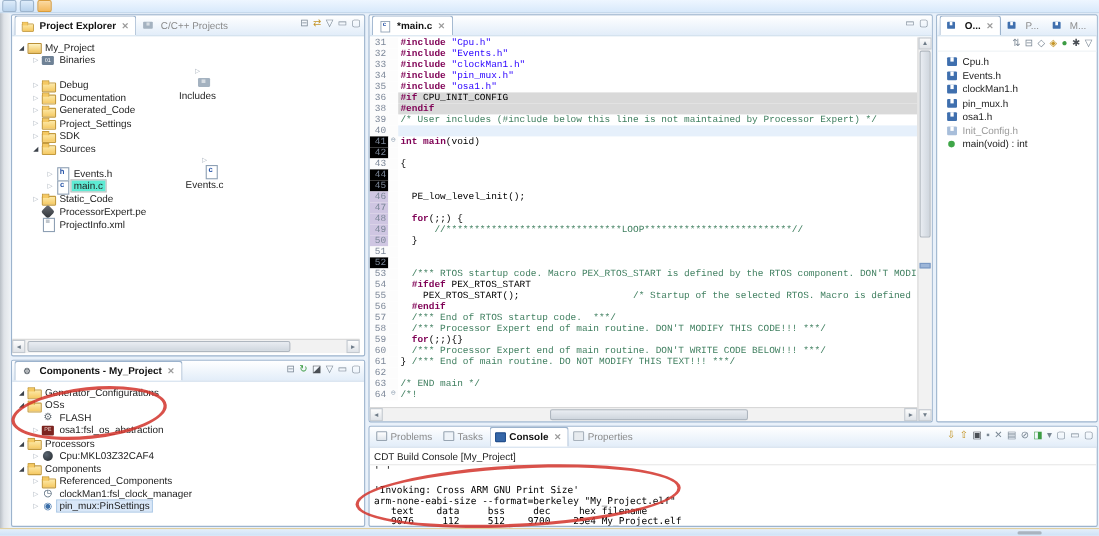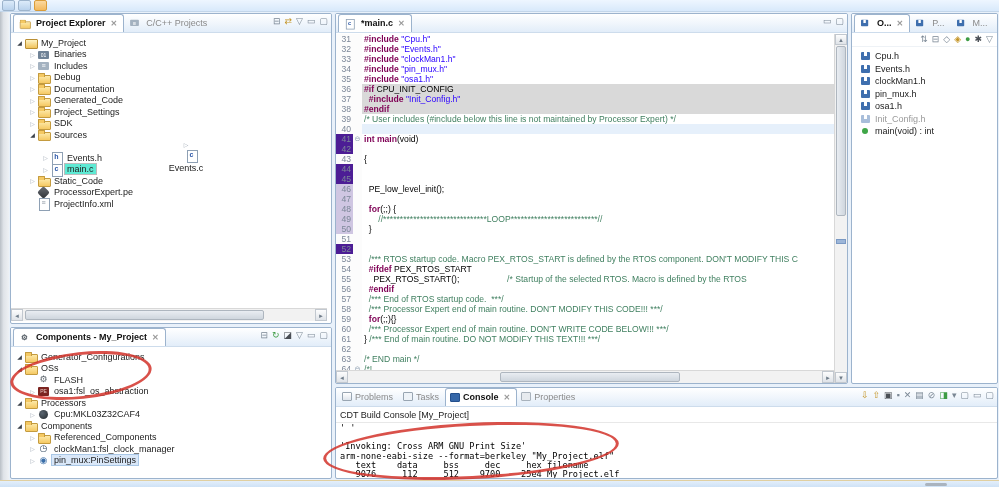--- a/index.html
+++ b/index.html
@@ -70,23 +70,23 @@
   .ti-osa::before { content:"PE"; position:absolute; left:1px; top:1px; width:11px; height:9px;
     background:#7c2420; color:#e9c9c4; font-size:5px; line-height:9px; border-radius:1px; }
   .ti-cpu::before { content:""; position:absolute; left:2px; top:1px; width:9px; height:9px;
     background:radial-gradient(circle at 35% 35%, #5a6570, #23282d); border-radius:50%; }
   .ti-clock::before { content:"◷"; color:#3b5166; font-size:9px; }
   .ti-pin::before { content:"◉"; color:#3a6ea8; font-size:9px; }
 
   
   #editor-body { position:absolute; left:0; top:20px; right:0; bottom:0; display:flex; }
   #code-scroll { flex:1; position:relative; overflow:hidden; }
-  .code-line { display:flex; height:10px; font-family:Liberation Sans, sans-serif; font-size:8.6px; line-height:10px; white-space:pre; }
+  .code-line { display:flex; height:10px; font-family:Liberation Mono, monospace; font-size:8.6px; line-height:10px; white-space:pre; }
   .ln { flex:0 0 17px; text-align:right; padding-right:2px; color:#7c8798; background:#fcfcfc; }
-  .ln.chg-blue { background:#4c1d95; }
+  .ln.chg-blue { background:#000000; }
   .ln.chg-purple { background:#cfc6e2; }
   .fold { flex:0 0 9px; color:#8fa0b2; font-size:7px; line-height:9px; text-align:center; background:#fcfcfc; }
   .ct { flex:1; padding-left:2px; overflow:hidden; }
   .ct.hl-gray { background:#d9d9d9; }
   .ct.hl-blue { background:#e6f0fb; }
   .dir,.kw { color:#7f0055; font-weight:bold; }
   .str { color:#2a00ff; }
   .com { color:#3f7f5f; }
   .plain { color:#000; }
   
@@ -168,21 +168,21 @@
       <div class="tree-row" style="padding-left: 0px;">
         <span class="arr exp">◢</span>
         <span class="ti ti-project"></span>
         <span class="lbl">My_Project</span>
       </div>
       <div class="tree-row" style="padding-left: 13px;">
         <span class="arr">▷</span>
         <span class="ti ti-binaries"></span>
         <span class="lbl">Binaries</span>
       </div>
-      <div class="tree-row" style="padding-left: 13px;">
+      <div class="tree-row" style="padding-left: 13px; flex-direction: column;">
         <span class="arr">▷</span>
         <span class="ti ti-includes"></span>
         <span class="lbl">Includes</span>
       </div>
       <div class="tree-row" style="padding-left: 13px;">
         <span class="arr">▷</span>
         <span class="ti ti-folder"></span>
         <span class="lbl">Debug</span>
       </div>
       <div class="tree-row" style="padding-left: 13px;">
@@ -333,21 +333,20 @@
       </div>
   </div>
   <div id="editor-body">
     <div id="code-scroll">
         <div class="code-line"><span class="ln">31</span><span class="fold"></span><span class="ct"><span class="dir">#include</span><span class="plain"> </span><span class="str">"Cpu.h"</span></span></div>
         <div class="code-line"><span class="ln">32</span><span class="fold"></span><span class="ct"><span class="dir">#include</span><span class="plain"> </span><span class="str">"Events.h"</span></span></div>
         <div class="code-line"><span class="ln">33</span><span class="fold"></span><span class="ct"><span class="dir">#include</span><span class="plain"> </span><span class="str">"clockMan1.h"</span></span></div>
         <div class="code-line"><span class="ln">34</span><span class="fold"></span><span class="ct"><span class="dir">#include</span><span class="plain"> </span><span class="str">"pin_mux.h"</span></span></div>
         <div class="code-line"><span class="ln">35</span><span class="fold"></span><span class="ct"><span class="dir">#include</span><span class="plain"> </span><span class="str">"osa1.h"</span></span></div>
         <div class="code-line"><span class="ln">36</span><span class="fold"></span><span class="ct hl-gray"><span class="dir">#if</span><span class="plain"> CPU_INIT_CONFIG</span></span></div>
-        <div class="code-line"><span class="ln">37</span><span class="fold"></span><span class="ct hl-gray"><span class="plain">  </span><span class="dir">#include</span><span class="plain"> </span><span class="str">"Init_Config.h"</span></span></div>
         <div class="code-line"><span class="ln">38</span><span class="fold"></span><span class="ct hl-gray"><span class="dir">#endif</span></span></div>
         <div class="code-line"><span class="ln">39</span><span class="fold"></span><span class="ct"><span class="com">/* User includes (#include below this line is not maintained by Processor Expert) */</span></span></div>
         <div class="code-line"><span class="ln">40</span><span class="fold"></span><span class="ct hl-blue"></span></div>
         <div class="code-line"><span class="ln chg-blue">41</span><span class="fold">⊖</span><span class="ct"><span class="kw">int</span><span class="plain"> </span><span class="kw">main</span><span class="plain">(void)</span></span></div>
         <div class="code-line"><span class="ln chg-blue">42</span><span class="fold"></span><span class="ct"></span></div>
         <div class="code-line"><span class="ln">43</span><span class="fold"></span><span class="ct"><span class="plain">{</span></span></div>
         <div class="code-line"><span class="ln chg-blue">44</span><span class="fold"></span><span class="ct"></span></div>
         <div class="code-line"><span class="ln chg-blue">45</span><span class="fold"></span><span class="ct"></span></div>
         <div class="code-line"><span class="ln chg-purple">46</span><span class="fold"></span><span class="ct"><span class="plain">  PE_low_level_init();</span></span></div>
         <div class="code-line"><span class="ln chg-purple">47</span><span class="fold"></span><span class="ct"></span></div>

